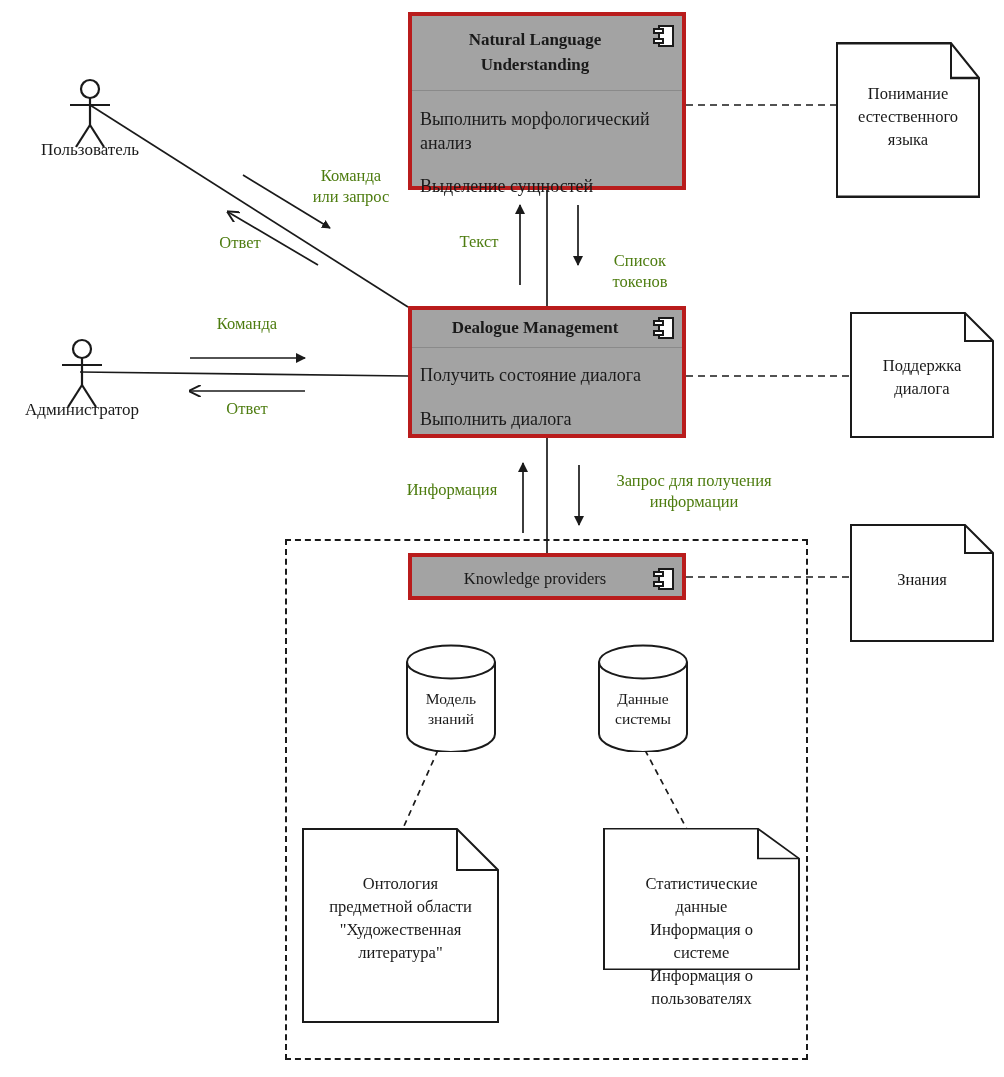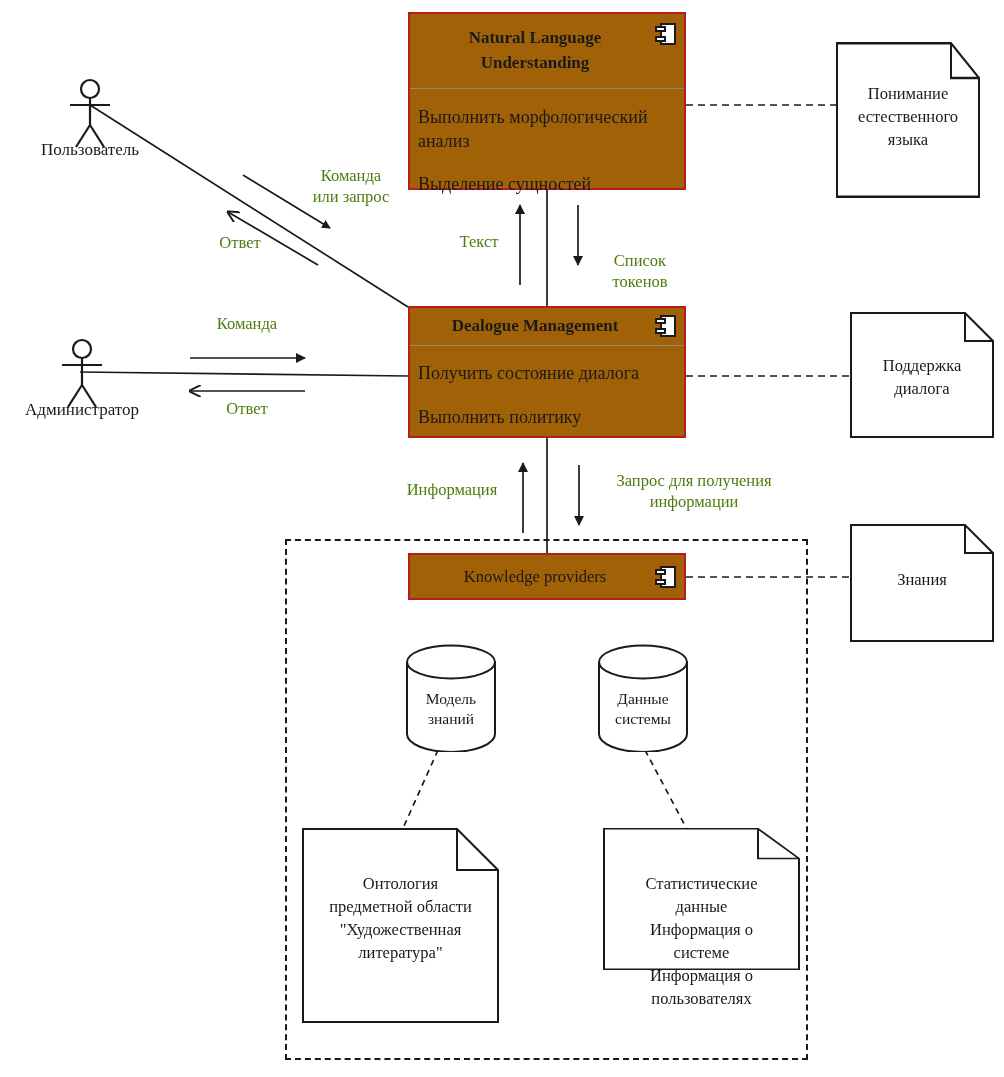--- a/index.html
+++ b/index.html
@@ -25,22 +25,22 @@
     top: 0;
     width: 1004px;
     height: 1077px;
     pointer-events: none;
   }
 
   
   .component {
     position: absolute;
     box-sizing: border-box;
-    border: 2px solid #b91c1c;
-    background: #a16207;
+    border: 4px solid #b91c1c;
+    background: #a3a3a3;
     z-index: 5;
   }
   .comp-header {
     position: relative;
     box-sizing: border-box;
     border-bottom: 1px solid #8a8a8a;
     font-weight: bold;
     font-size: 17px;
     line-height: 1.45;
     text-align: center;
@@ -238,21 +238,21 @@
     <div class="comp-header" style="height:38px; display:flex; align-items:center; justify-content:center;">
       <span>Dealogue Management</span>
       <span class="comp-icon" style="right:8px; top:7px;">
         <span class="ci-body"></span>
           <span class="ci-tab t1"></span>
           <span class="ci-tab t2"></span>
       </span>
     </div>
     <div class="comp-body" style="padding-top:13px;">
       <div class="comp-op">Получить состояние диалога</div>
-      <div class="comp-op" style="padding-top:18px;">Выполнить политику</div>
+      <div class="comp-op" style="padding-top:18px;">Выполнить диалога</div>
     </div>
   </div>
 
   <div class="component" style="left:408px; top:553px; width:278px; height:47px;">
     <div class="comp-header no-rule" style="height:43px; display:flex; align-items:center; justify-content:center;
                 font-weight:normal; font-size:16.5px;">
       <span>Knowledge providers</span>
       <span class="comp-icon" style="right:8px; top:11px;">
         <span class="ci-body"></span>
           <span class="ci-tab t1"></span>

